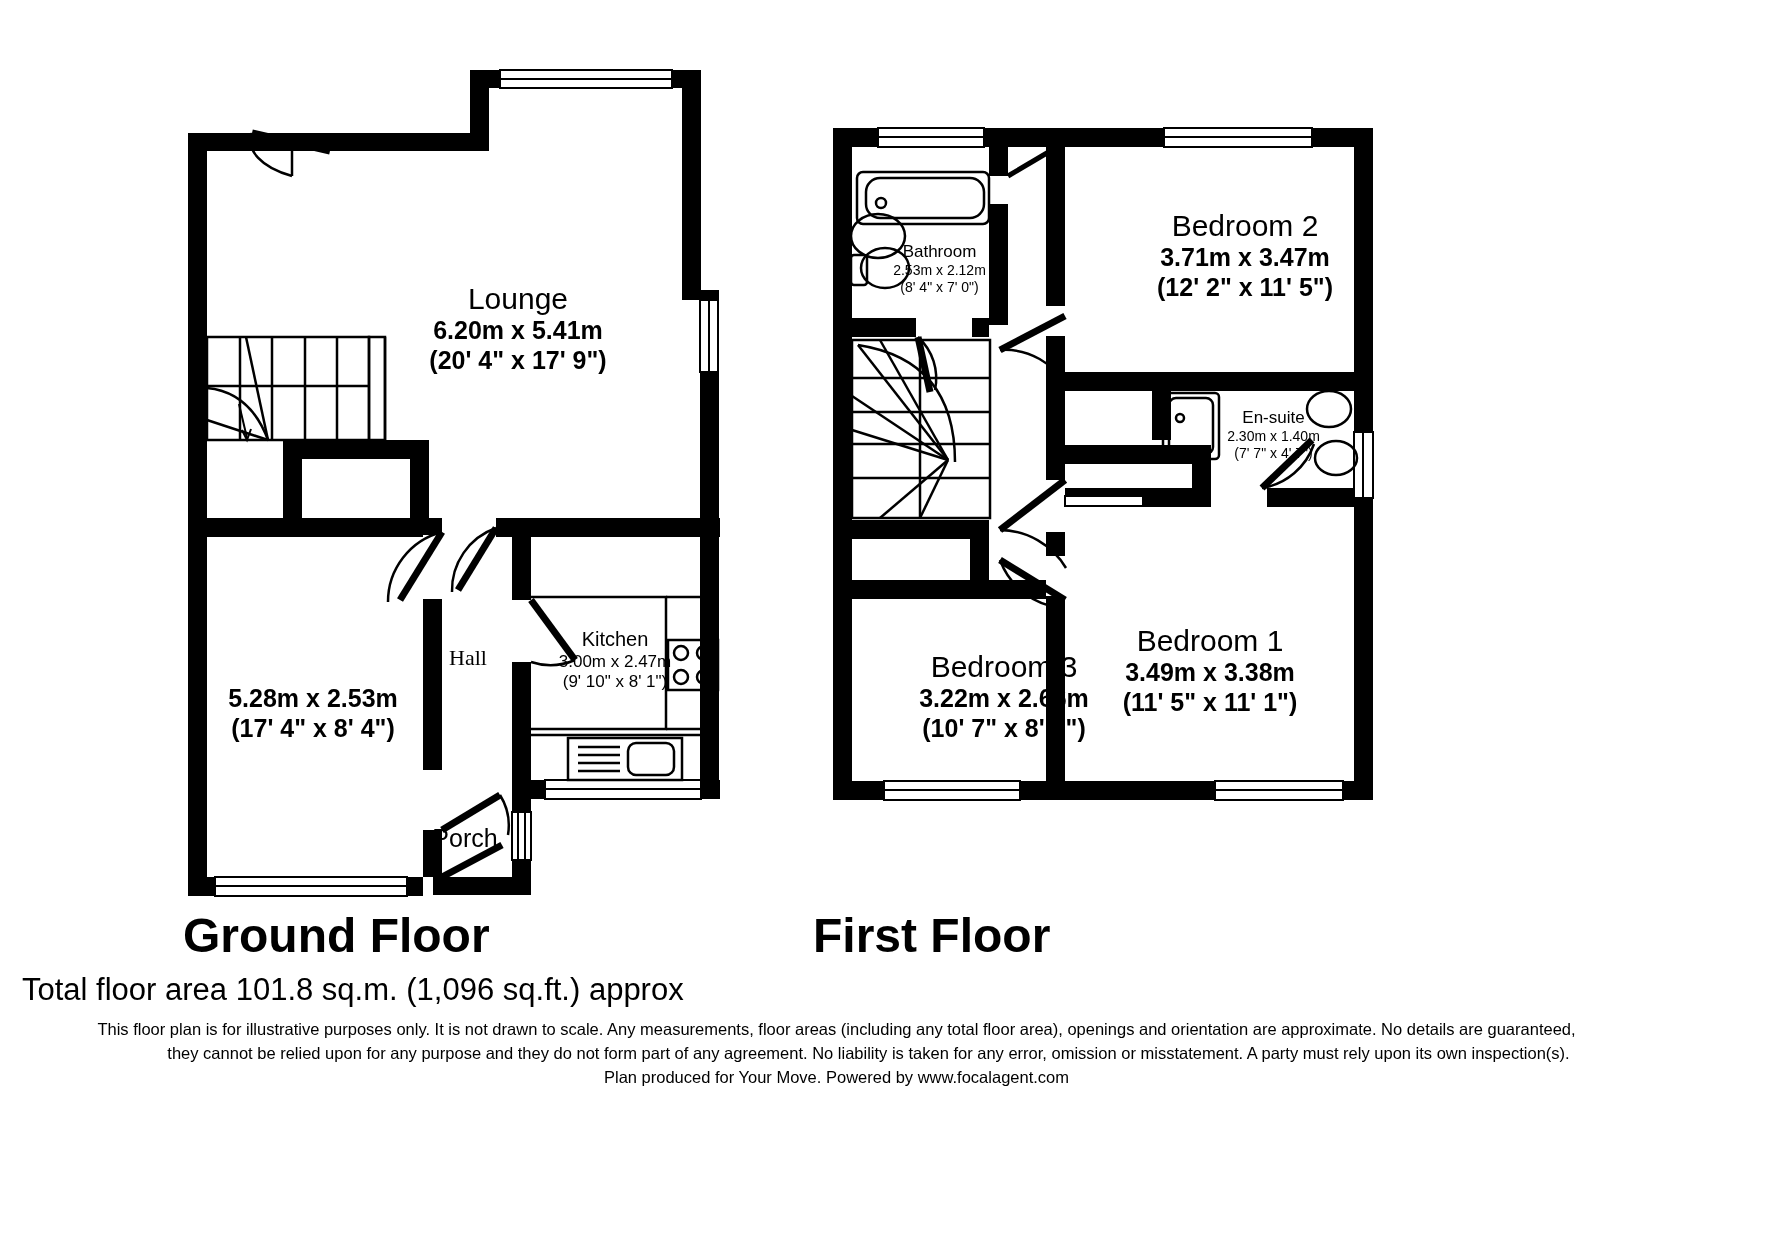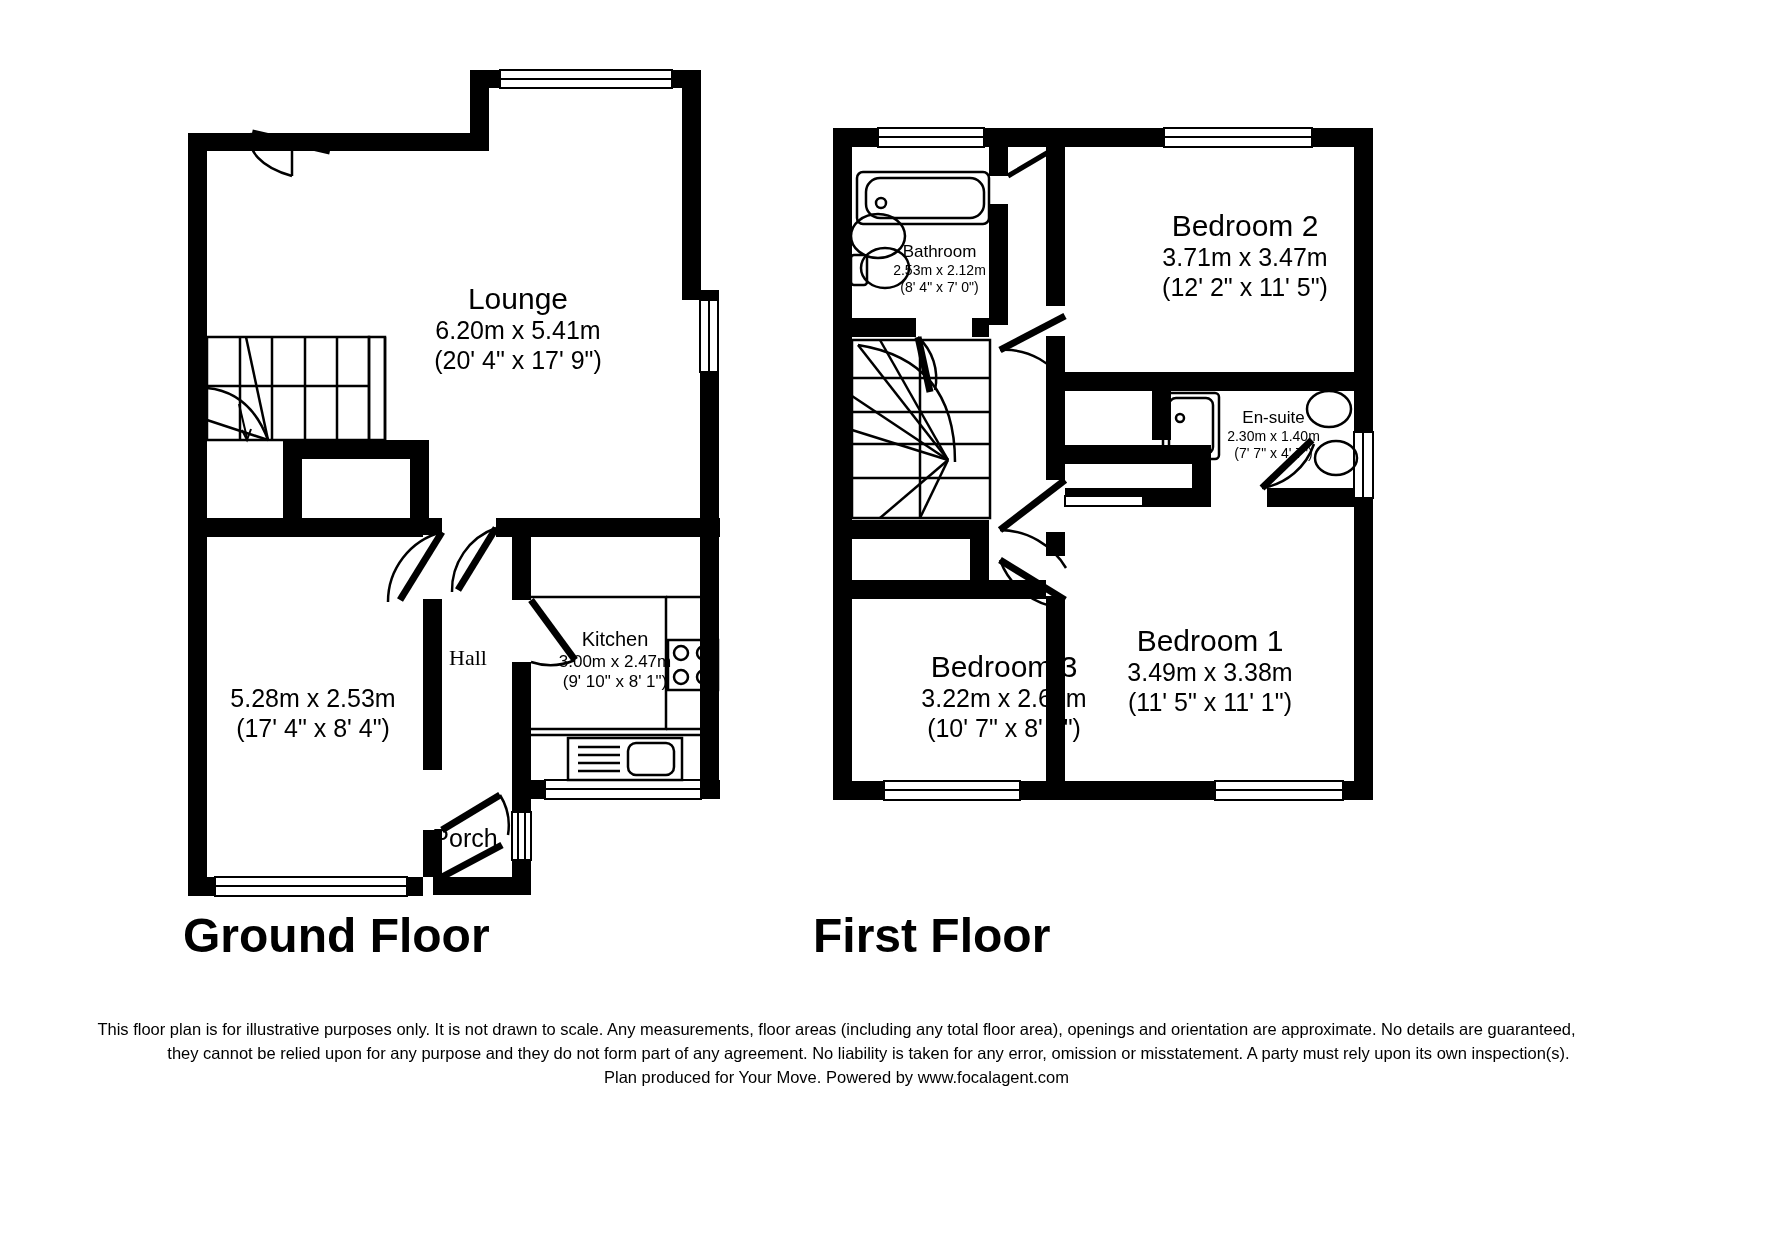--- a/index.html
+++ b/index.html
@@ -1,21 +1,21 @@
 <!DOCTYPE html>
 <html><head>
 <meta charset="utf-8">
 <style>
   html,body{margin:0;padding:0;background:#ffffff;}
   body{width:1771px;height:1240px;overflow:hidden;font-family:"Liberation Sans",sans-serif;color:#000;}
   #stage{position:relative;width:1771px;height:1240px;}
   svg{display:block;}
   .lbl{position:absolute;text-align:center;line-height:1.18;white-space:nowrap;}
   .room-name{font-size:30px;}
-  .room-dim{font-size:25px;}
+  .room-dim{font-size:25px;font-weight:bold;}
   .small-name{font-size:17px;}
   .small-dim{font-size:14px;}
   .floor-title{position:absolute;font-size:48px;font-weight:bold;text-align:left;white-space:nowrap;}
   .total-area{position:absolute;font-size:31px;white-space:nowrap;}
   .disclaimer{position:absolute;font-size:16.5px;line-height:1.45;text-align:center;width:1673px;left:0;}
 </style>
 </head>
 <body>
 
 <div id="stage">
@@ -329,18 +329,19 @@
 
   <div class="lbl" style="left:1196px;top:408px;width:155px;">
     <div class="small-name">En-suite</div>
     <div class="small-dim">2.30m x 1.40m</div>
     <div class="small-dim">(7' 7" x 4' 7")</div>
   </div>
 
   <div class="floor-title" style="left:183px;top:908px;width:580px;">Ground Floor</div>
   <div class="floor-title" style="left:813px;top:908px;width:580px;">First Floor</div>
 
+  <div class="total-area" style="left:22px;top:972px;">Total floor area 101.8 sq.m. (1,096 sq.ft.) approx</div>
 
   <div class="disclaimer" style="top:1018px;">This floor plan is for illustrative purposes only. It is not drawn to scale. Any measurements, floor areas (including any total floor area), openings and orientation are approximate. No details are guaranteed,</div>
   <div class="disclaimer" style="top:1042px;padding-left:32px;">they cannot be relied upon for any purpose and they do not form part of any agreement. No liability is taken for any error, omission or misstatement. A party must rely upon its own inspection(s).</div>
   <div class="disclaimer" style="top:1066px;">Plan produced for Your Move. Powered by www.focalagent.com</div>
 
 </div>
 
 </body></html>

